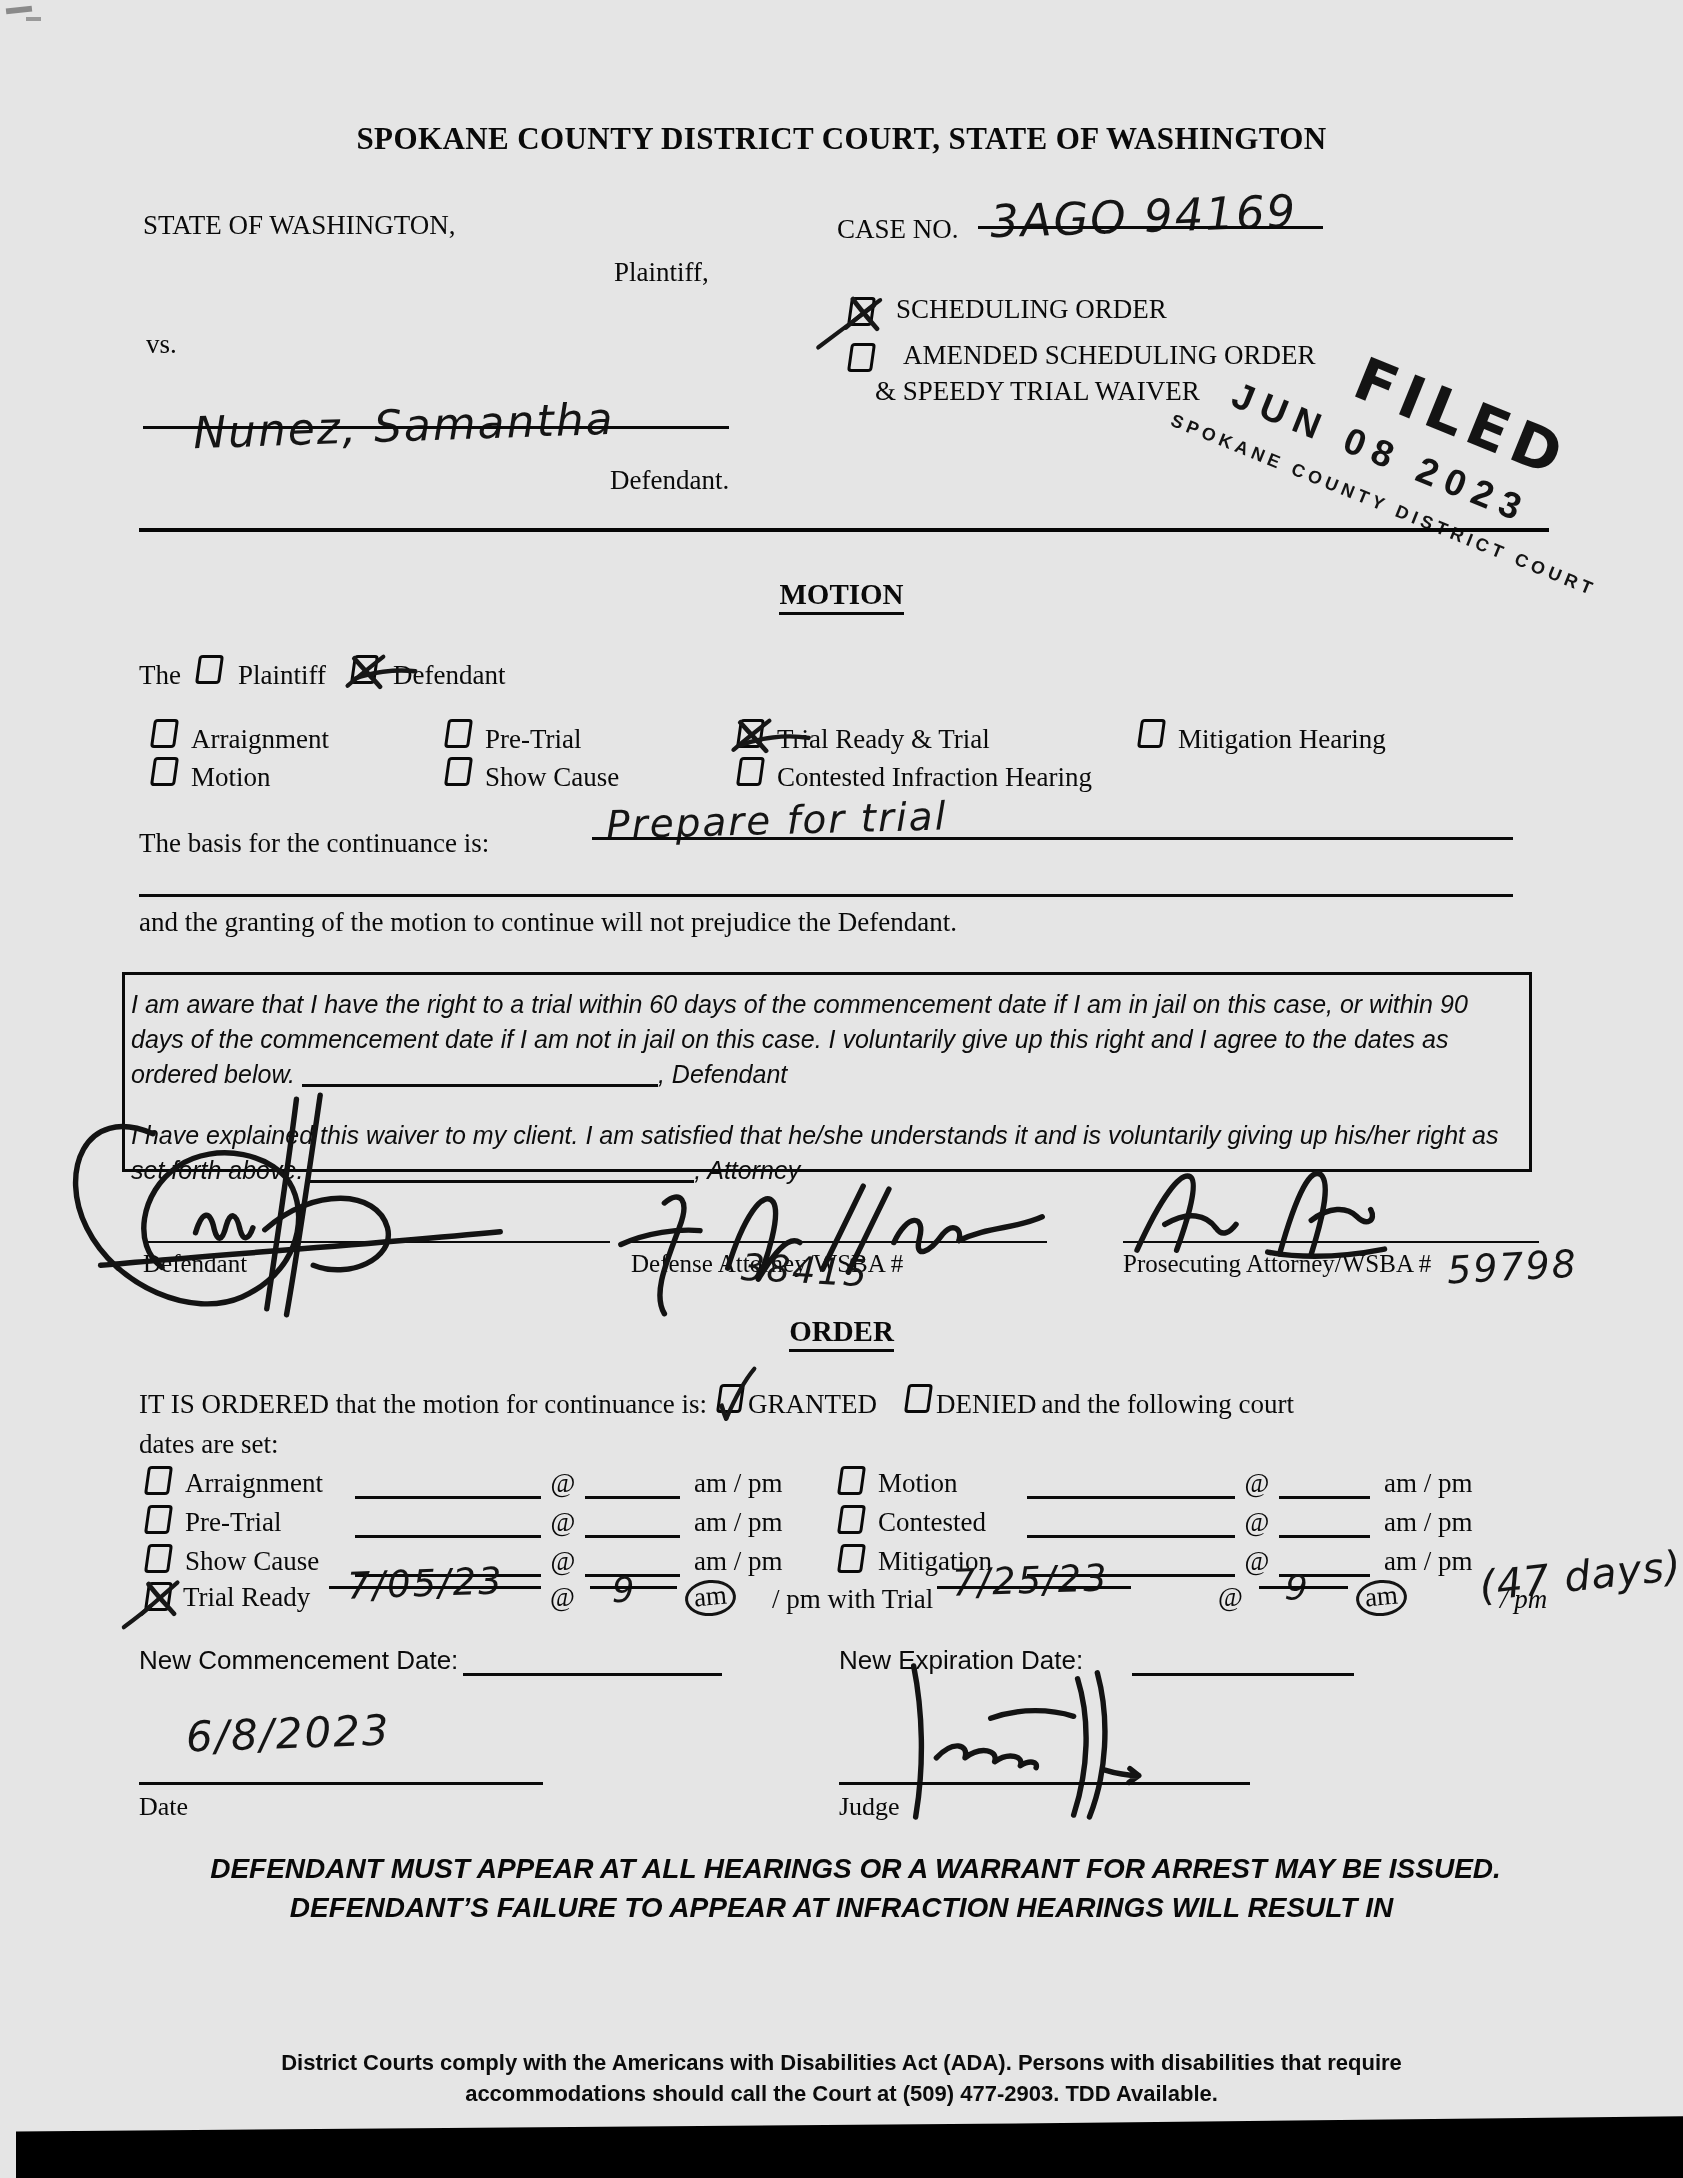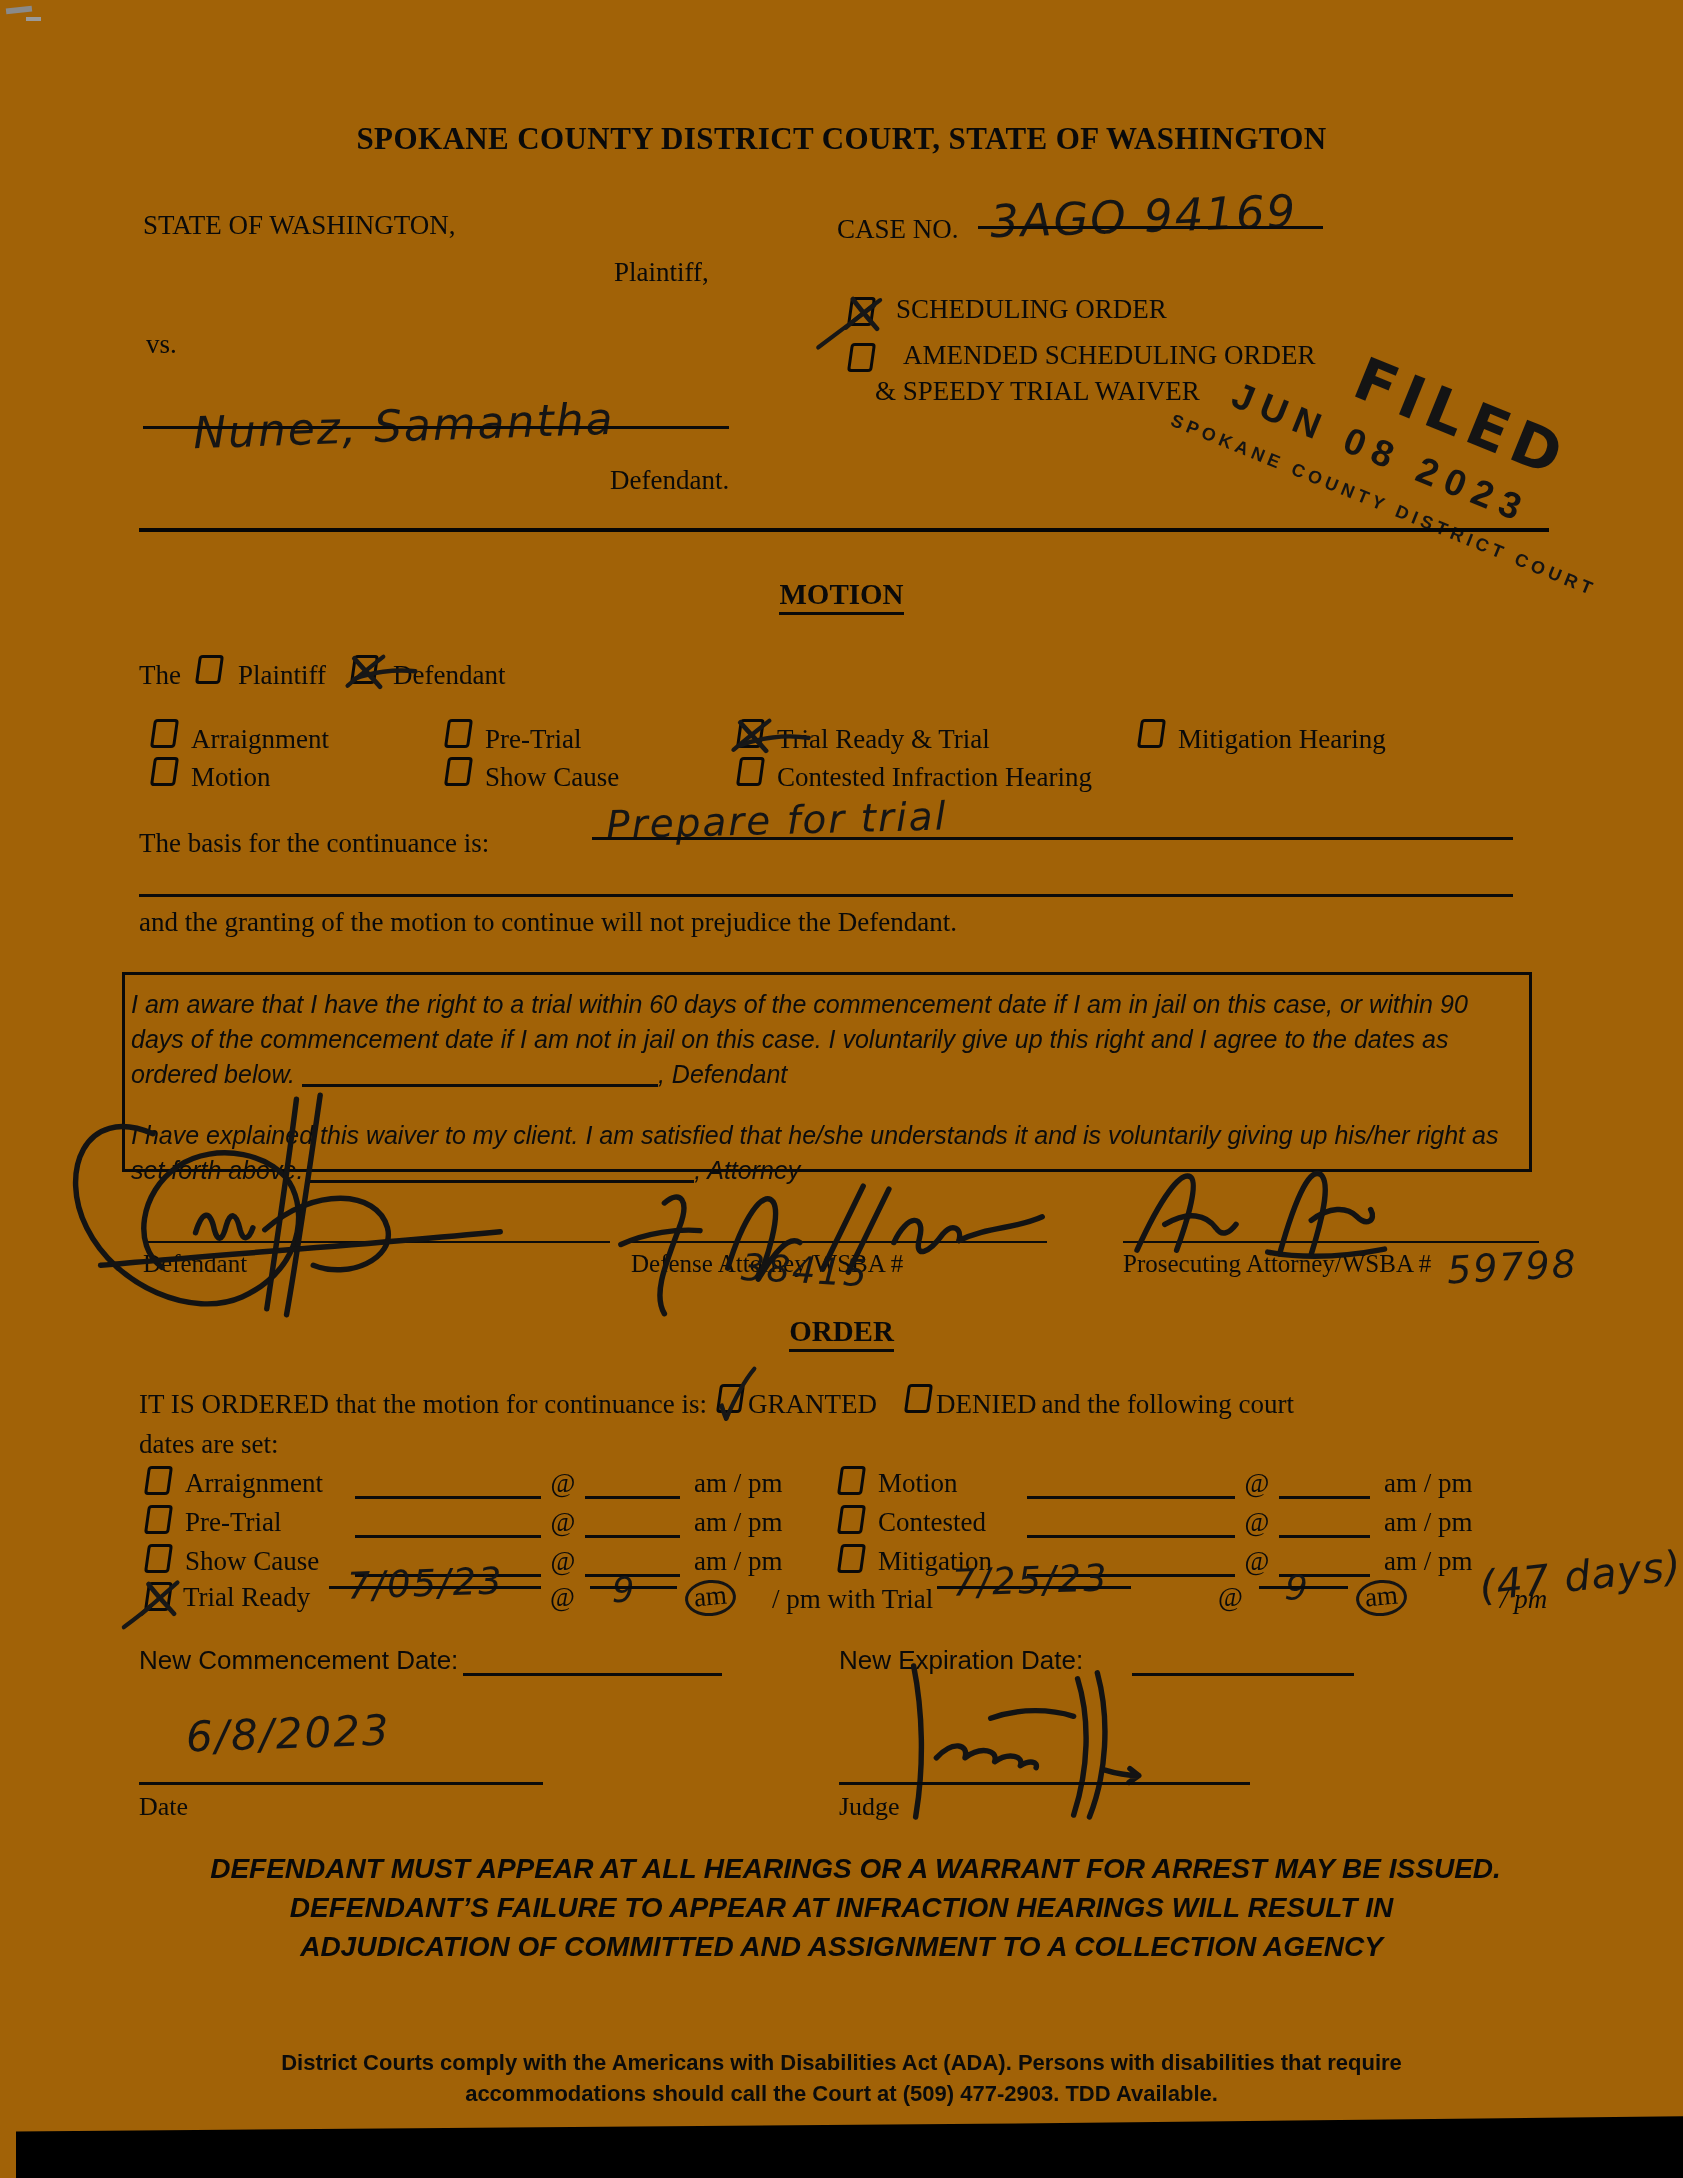--- a/index.html
+++ b/index.html
@@ -1,16 +1,16 @@
 <!DOCTYPE html>
 <html><head>
 <meta charset="utf-8">
 <style>
   html,body{margin:0;padding:0;background:#fff;}
-  .page{position:relative;width:1683px;height:2178px;background:#a16207;overflow:hidden;
+  .page{position:relative;width:1683px;height:2178px;background:#e5e5e5;overflow:hidden;
         font-family:"Liberation Serif",serif;color:#0a0a0a;}
   .abs{position:absolute;}
   .ctr{width:1683px;text-align:center;}
   .t27{font-size:27px;}
   .t26{font-size:26px;}
   .t25{font-size:25px;}
   .hrule{position:absolute;background:#060606;}
   .uline{position:absolute;border-bottom:3px solid #0b0b0b;}
   .cb{display:inline-block;width:19px;height:23px;border:3.5px solid #090909;border-radius:4px;
       transform:skewX(-8deg);position:relative;flex:0 0 auto;vertical-align:-3px;}
@@ -316,21 +316,20 @@
     <path d="M150 58 C 180 47, 212 49, 234 56"></path>
     <path d="M238 18 C 251 60, 249 110, 234 156"></path>
     <path d="M258 12 C 271 60, 267 115, 250 158"></path>
     <path d="M264 110 C 277 114, 290 116, 300 116 L 291 109 M300 116 L 290 123"></path>
   </svg>
   <div class="uline" style="left:839px;top:1782px;width:411px;"></div>
   <div class="abs t26" style="left:839px;top:1792px;">Judge</div>
 
   <div class="abs ctr warn" style="top:1849px;margin-left:14px;">DEFENDANT MUST APPEAR AT ALL HEARINGS OR A WARRANT FOR ARREST MAY BE ISSUED.</div>
   <div class="abs ctr warn" style="top:1888px;">DEFENDANT’S FAILURE TO APPEAR AT INFRACTION HEARINGS WILL RESULT IN</div>
-  <div class="abs ctr warn" style="top:1927px;">ADJUDICATION OF COMMITTED AND ASSIGNMENT TO A COLLECTION AGENCY</div>
 
   <div class="abs ctr foot" style="top:2047px;">District Courts comply with the Americans with Disabilities Act (ADA).  Persons with disabilities that require</div>
   <div class="abs ctr foot" style="top:2078px;">accommodations should call the Court at (509) 477-2903.  TDD Available.</div>
 
   <div class="blackbar"></div>
 
 </div>
 
 
 </body></html>

